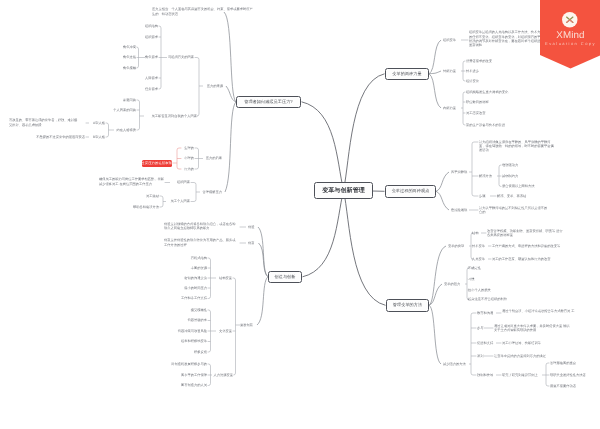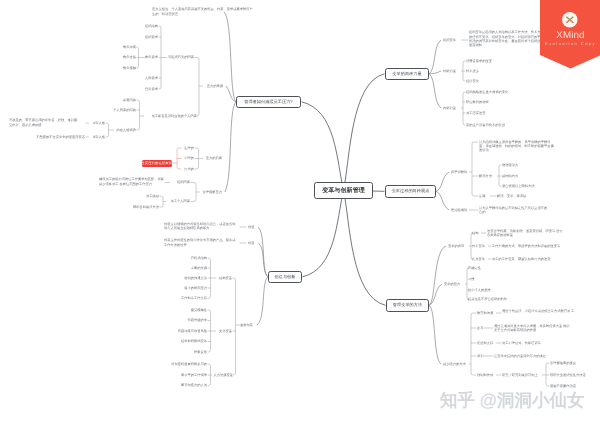--- a/index.html
+++ b/index.html
@@ -214,14 +214,13 @@
     <div id="xm-logo">
       <svg width="15.5" height="15.5" viewBox="0 0 32 32">
         <circle cx="16" cy="16" r="16" fill="#fdf5ee"></circle>
         <path d="M9.5 10.5 L22.5 21.5 M22.5 10.5 L9.5 21.5" stroke="#8f9150" stroke-width="2.5" stroke-linecap="round" fill="none"></path>
         <path d="M16 16.5 L9.5 21.5 M16 16.5 L22.5 21.5" stroke="#ea7d72" stroke-width="2.3" stroke-linecap="round" fill="none"></path>
       </svg>
     </div>
     <div id="xm-brand">XMind</div>
     <div id="xm-sub">Evaluation Copy</div>
   </div>
-  <div id="zhihu">知乎 @洞洞小仙女</div>
 </div>
 
 </body></html>

